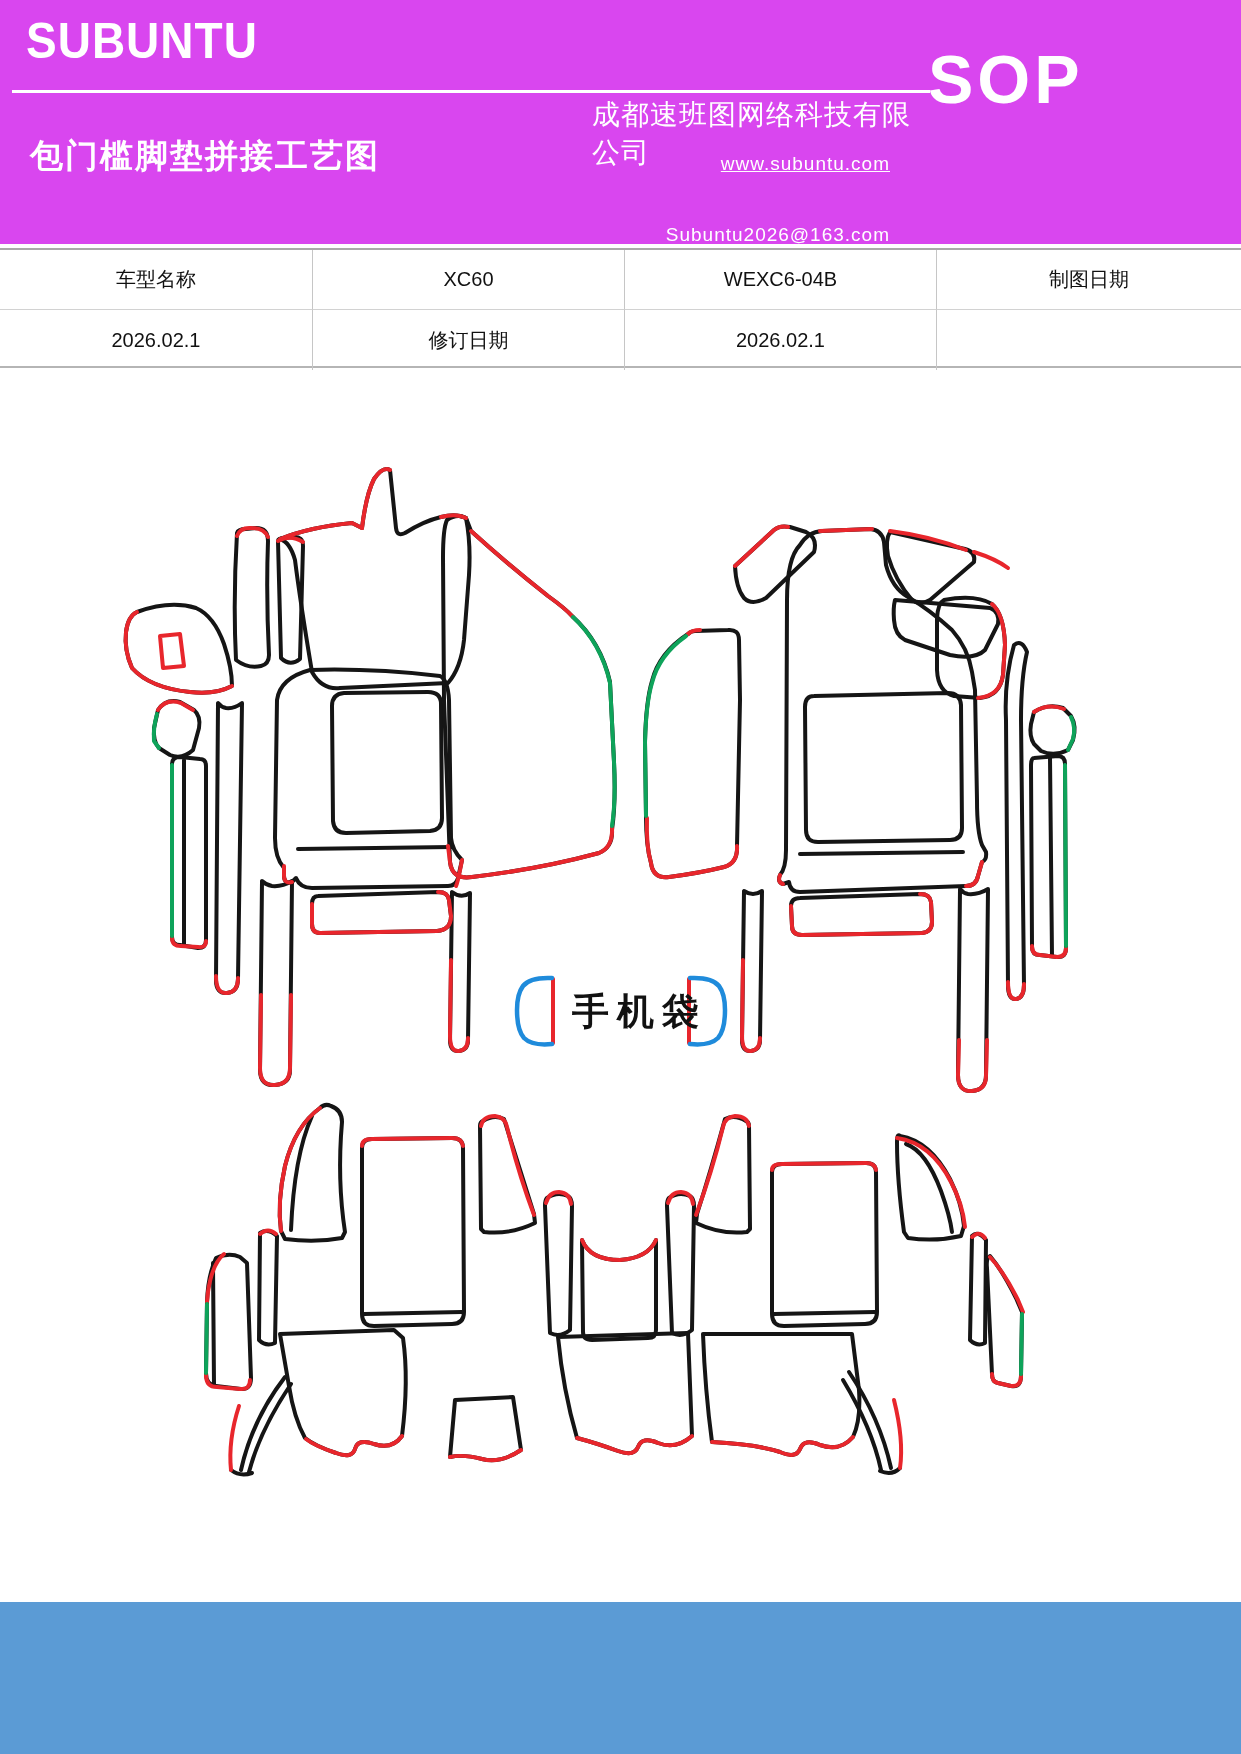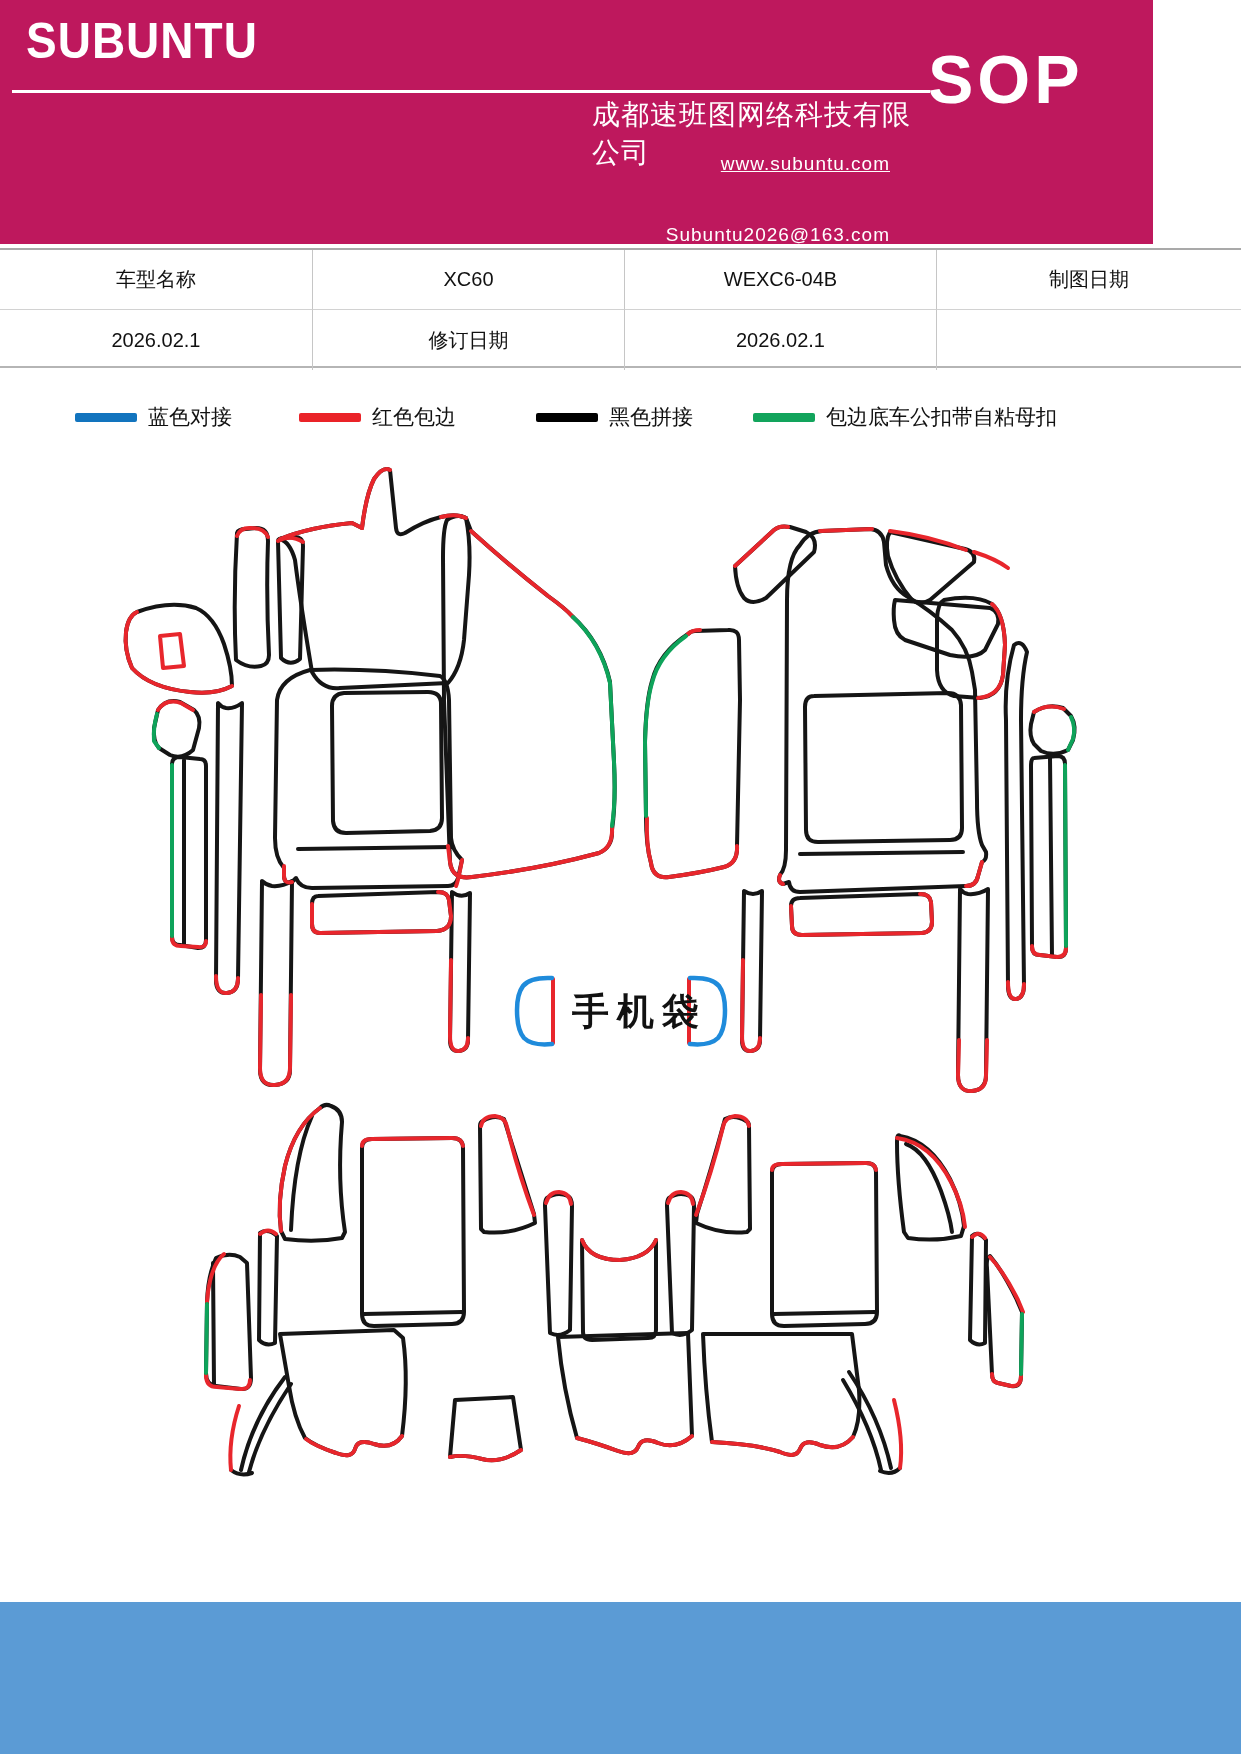--- a/index.html
+++ b/index.html
@@ -1,20 +1,20 @@
 <!DOCTYPE html>
 <html><head>
 <meta charset="utf-8">
 <style>
   html,body{margin:0;padding:0;background:#e8e8e8;}
   *{box-sizing:border-box;}
   #page{position:relative;width:1241px;height:1754px;background:#ffffff;overflow:hidden;
         font-family:"Liberation Sans",sans-serif;}
   
-  .hd{position:absolute;left:0;top:0;width:1153px;height:244px;background:#be185d;}
+  .hd{position:absolute;left:0;top:0;width:1241px;height:244px;background:#d946ef;}
   .hd-logo{position:absolute;left:26px;top:12px;color:#fff;font-size:46px;font-weight:bold;
            letter-spacing:1px;transform:scaleY(1.08);transform-origin:top left;}
   .hd-rule{position:absolute;left:12px;top:90px;width:918px;height:3px;background:#fff;}
   .hd-title{position:absolute;left:30px;top:134px;color:#fff;font-size:33px;font-weight:bold;letter-spacing:2px;}
   .hd-co{position:absolute;left:592px;top:96px;width:330px;color:#fff;font-size:28px;text-align:left;letter-spacing:1px;}
   .hd-web{position:absolute;left:560px;top:153px;width:330px;color:#fff;font-size:19px;text-align:right;
           text-decoration:underline;letter-spacing:1px;}
   .hd-mail{position:absolute;left:560px;top:179px;width:330px;color:#fff;font-size:19px;text-align:right;letter-spacing:1px;margin-top:45px;}
   .hd-sop{position:absolute;left:928px;top:40px;color:#fff;font-size:68px;font-weight:bold;letter-spacing:4px;}
   
@@ -41,54 +41,37 @@
   .ft{position:absolute;left:0;top:1602px;width:1241px;height:152px;background:#5B9BD5;}
 </style>
 </head>
 <body>
 
 <div id="page">
 
   <div class="hd">
     <div class="hd-logo">SUBUNTU</div>
     <div class="hd-rule"></div>
+    <div class="hd-title">包门槛脚垫拼接工艺图</div>
     <div class="hd-co">成都速班图网络科技有限公司</div>
     <div class="hd-web">www.subuntu.com</div>
     <div class="hd-mail">Subuntu2026@163.com</div>
     <div class="hd-sop">SOP</div>
   </div>
 
   <div class="tbl">
     <div class="c">车型名称</div>
     <div class="c">XC60</div>
     <div class="c">WEXC6-04B</div>
     <div class="c">制图日期</div>
     <div class="c">2026.02.1</div>
     <div class="c">修订日期</div>
     <div class="c">2026.02.1</div>
   </div>
 
-  <div class="legend">
-    <div class="lg-item" style="left:75px">
-      <span class="lg-swatch" style="background:#1274BE"></span>
-      <span class="lg-label">蓝色对接</span>
-    </div>
-    <div class="lg-item" style="left:299px">
-      <span class="lg-swatch" style="background:#EA2328"></span>
-      <span class="lg-label">红色包边</span>
-    </div>
-    <div class="lg-item" style="left:536px">
-      <span class="lg-swatch" style="background:#000000"></span>
-      <span class="lg-label">黑色拼接</span>
-    </div>
-    <div class="lg-item" style="left:753px">
-      <span class="lg-swatch" style="background:#12A45C"></span>
-      <span class="lg-label">包边底车公扣带自粘母扣</span>
-    </div>
-  </div>
 
   <svg class="diagram" viewBox="0 0 1241 1754">
 
     <g class="k">
       <path d="M237,533 Q233,600 236,660 Q248,669 261,666 Q269,664 269,655 Q266,595 268,541 Q268,528 256,528 L246,529 Q238,529 237,533 Z"></path>
       <path d="M278,541 L281,658 Q290,667 300,659 L303,546 Q303,536 293,537 L285,538 Q278,538 278,541 Z"></path>
       <path d="M280,539 Q310,527 352,523 L362,528 Q366,495 374,479 Q383,466 390,470 L396,528 Q397,537 405,533 Q424,521 441,517 Q456,513 466,518 Q471,543 469,575 L464,640 Q461,668 448,683 L340,688 Q322,690 312,672 Q300,600 295,560 Q290,542 280,539 Z"></path>
       <path d="M310,670 Q280,678 277,700 L275,838 Q275,858 284,868 L284,876 Q284,884 292,882 L296,878 Q300,888 312,888 L448,886 Q456,886 458,878 L462,860 Q452,850 451,838 L449,700 Q448,680 440,676 Q370,668 310,670 Z"></path>
       <path d="M332,706 Q332,694 344,693 L428,692 Q441,692 441,704 L442,818 Q442,830 430,831 L346,833 Q334,833 333,821 Z"></path>
       <path d="M298,849 L452,847"></path>

